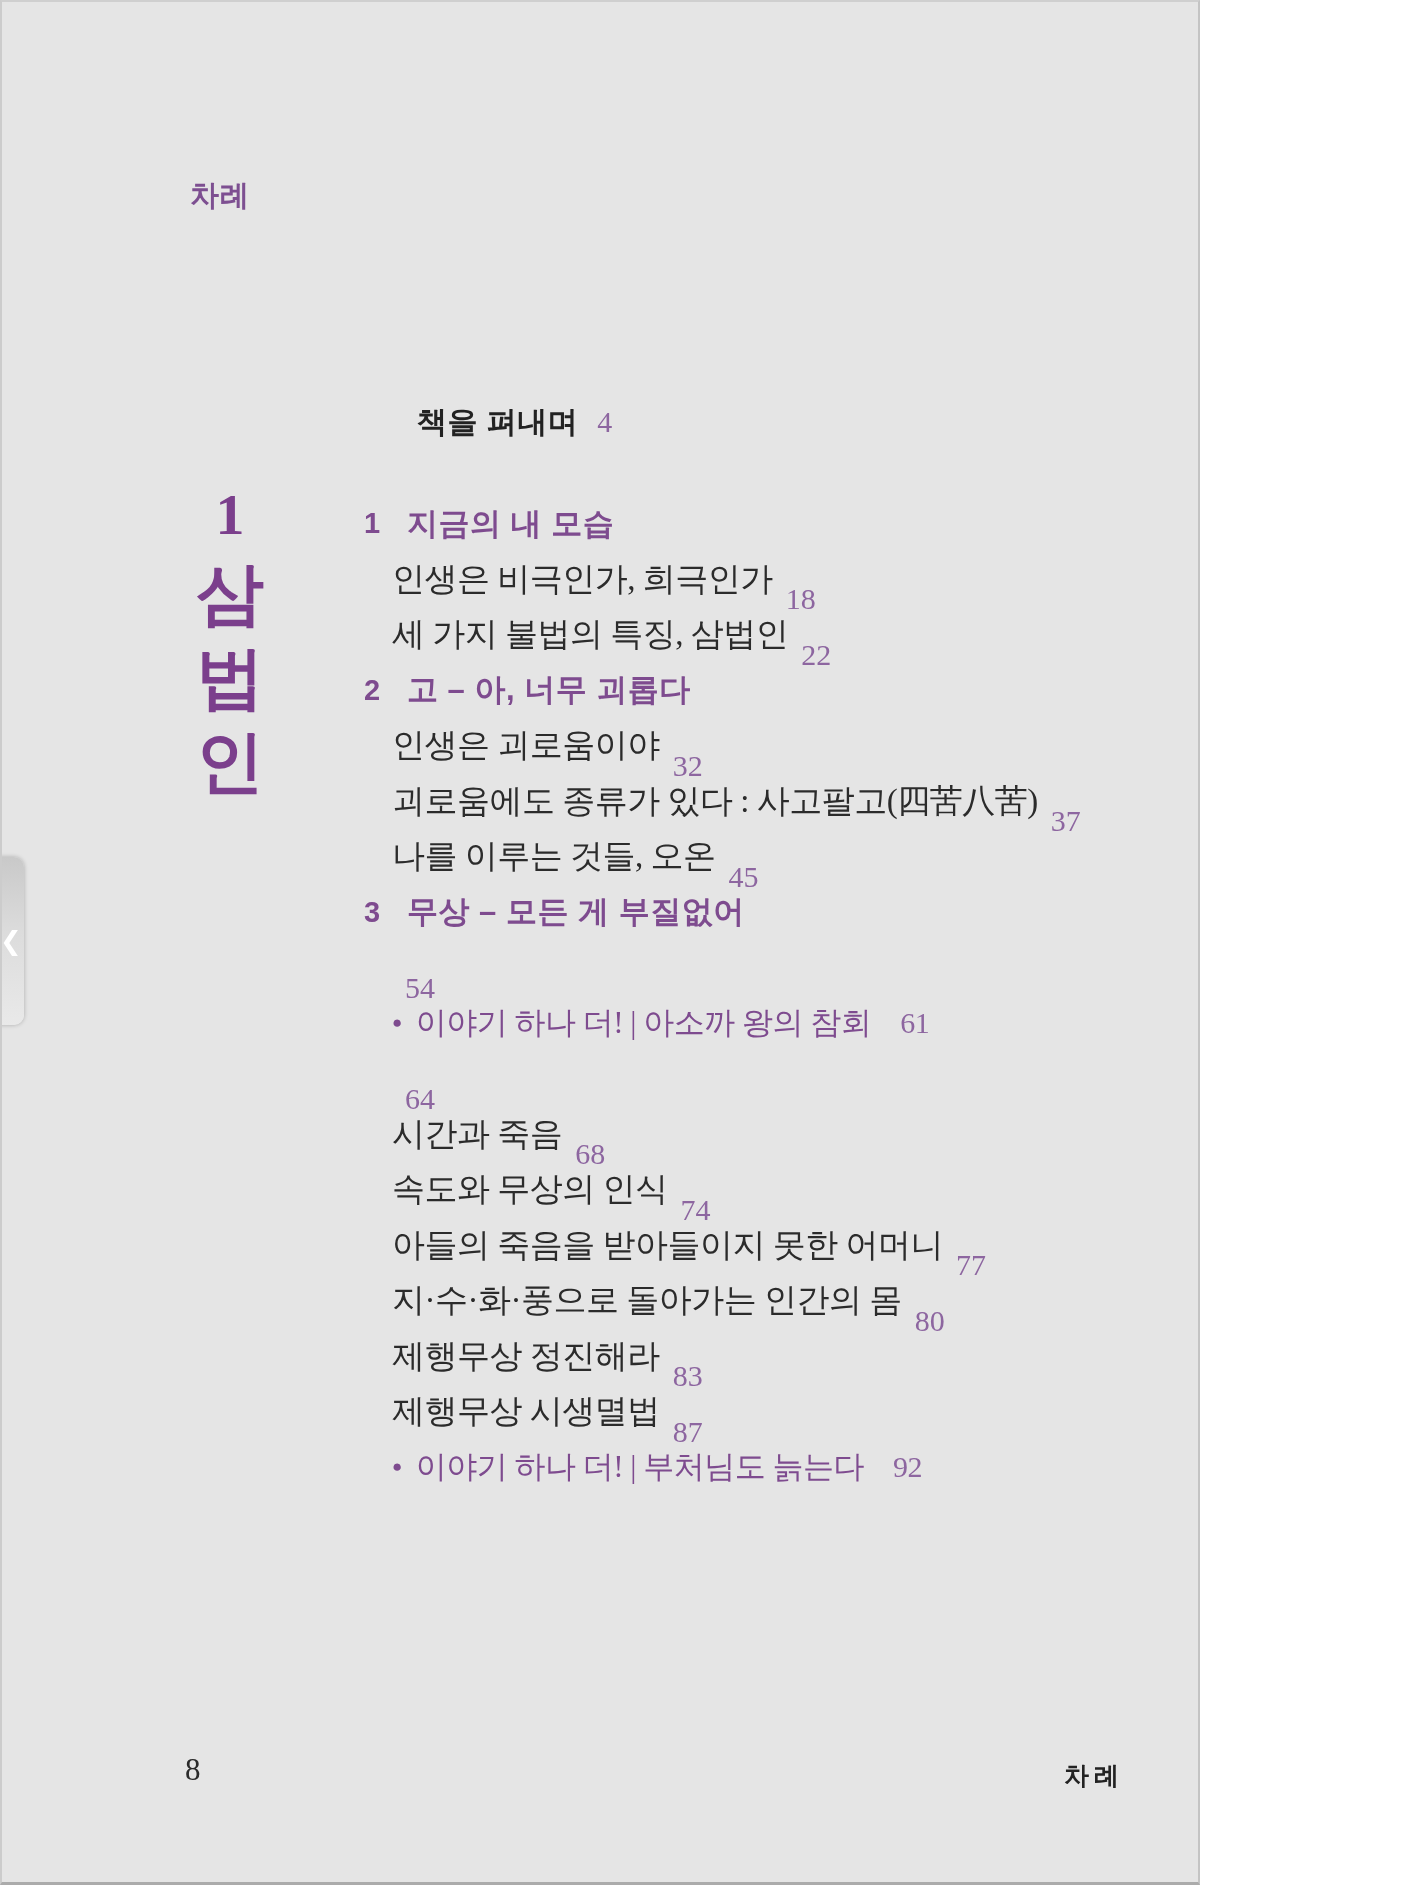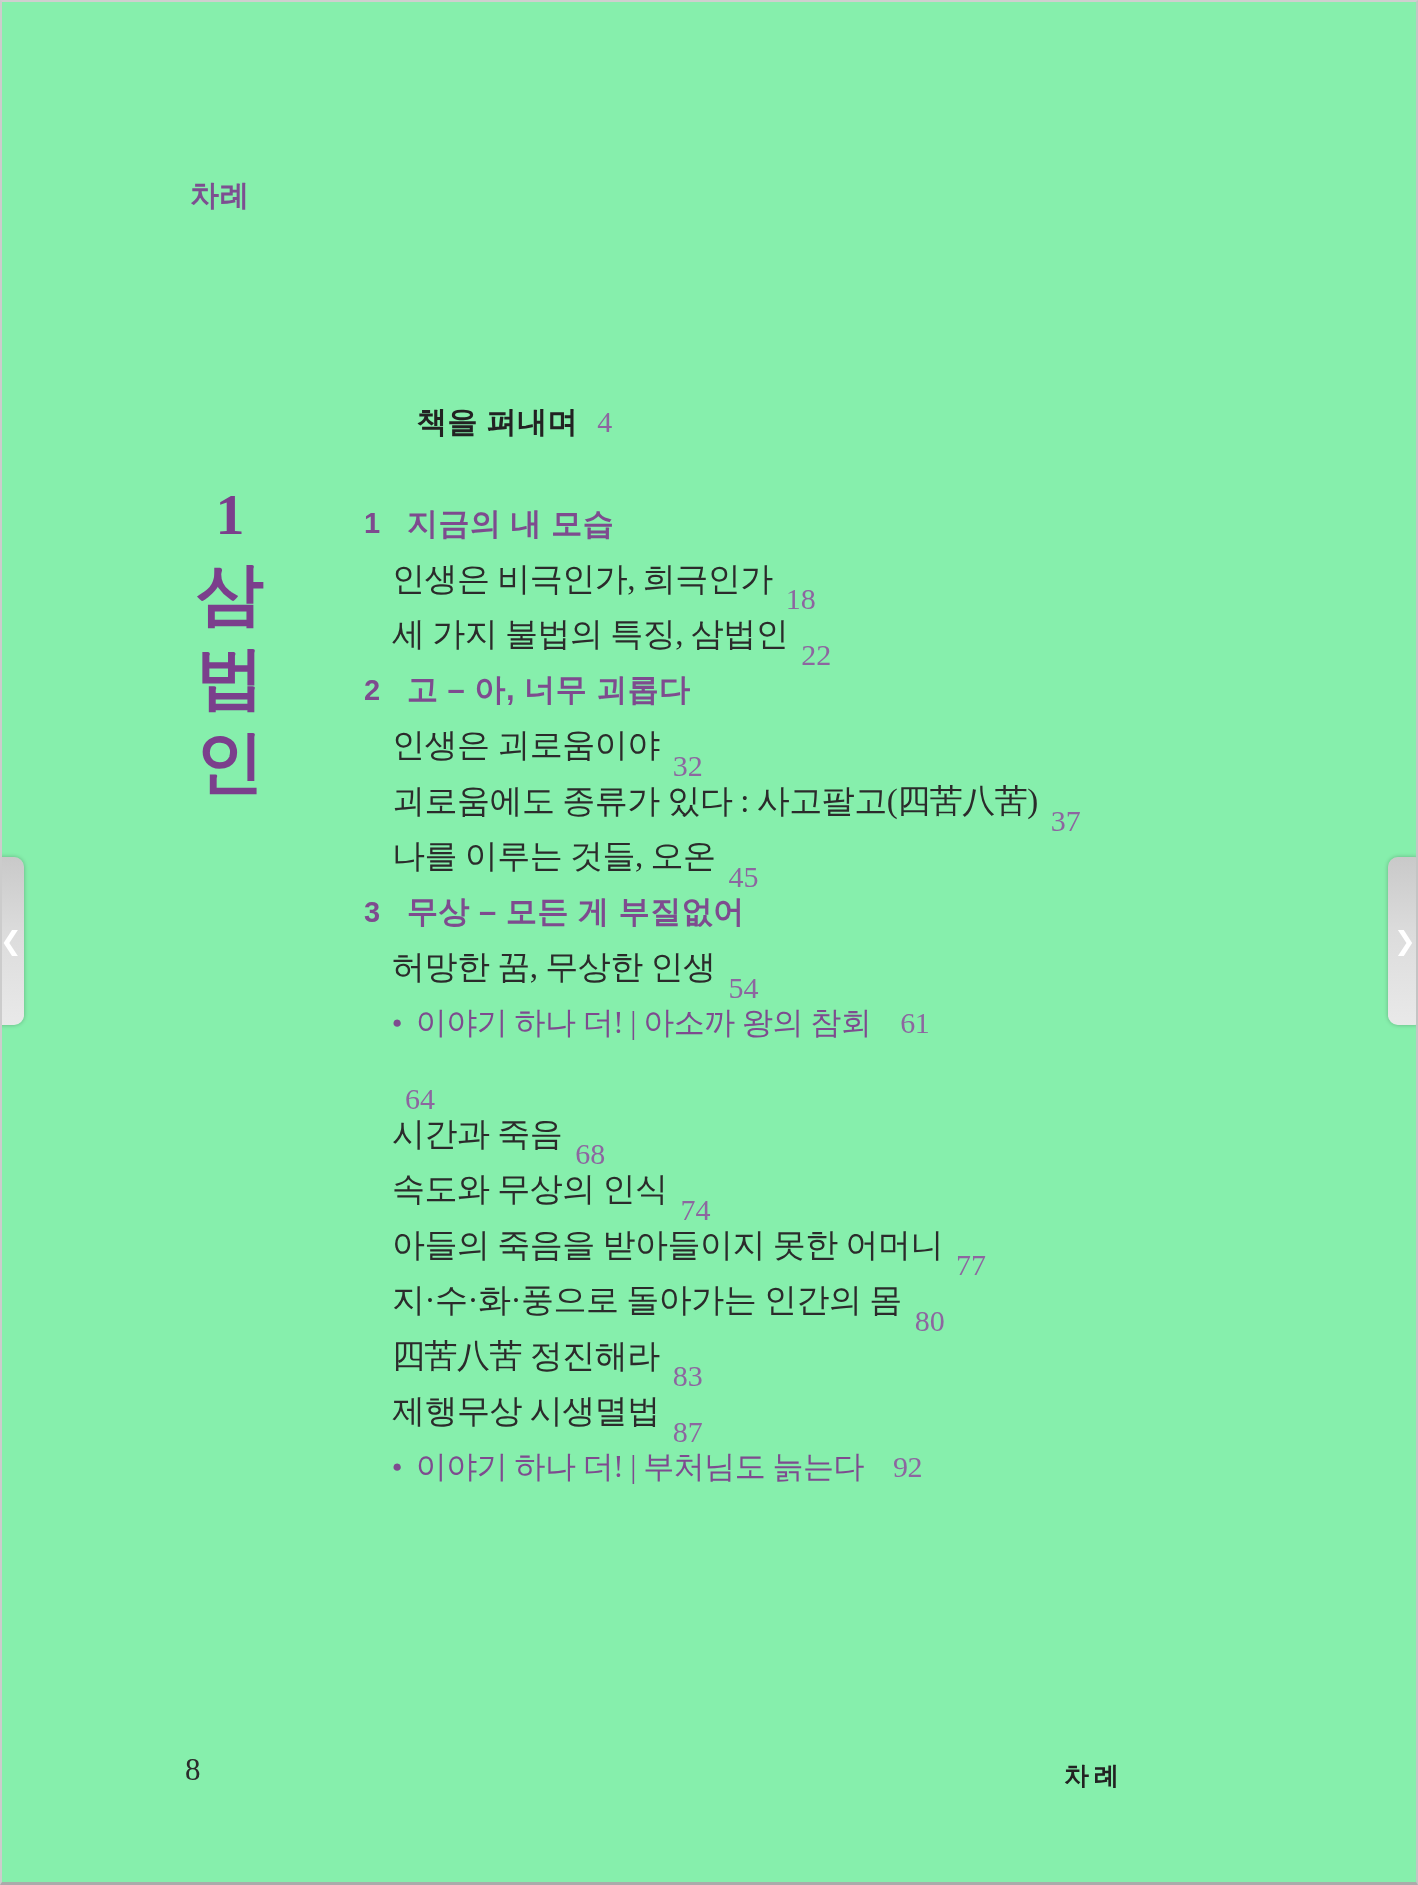--- a/index.html
+++ b/index.html
@@ -1,19 +1,19 @@
 <!DOCTYPE html>
 <html><head>
 <meta charset="utf-8">
 <style>
   html,body{margin:0;padding:0;background:#ffffff;}
   .stage{
     position:relative;
-    width:1418px;height:1885px;
-    background:#86efac;
+    width:1200px;height:1885px;
+    background:#e5e5e5;
     overflow:hidden;
     box-sizing:border-box;
     border-top:2px solid #cfcfcf;
     border-bottom:3px solid #ababab;
     border-left:2px solid #cccccc;
     border-right:2px solid #c4c4c4;
     font-family:"Liberation Sans","DejaVu Sans",sans-serif;
   }
   
   .header-label{
@@ -149,21 +149,20 @@
     <div class="toc-row item">
       <span>나를 이루는 것들, 오온</span>
       <span class="pg">45</span>
     </div>
 
     <div class="toc-row heading">
       <span class="num">3</span>
       <span>무상 – 모든 게 부질없어</span>
     </div>
     <div class="toc-row item">
-      <span>허망한 꿈, 무상한 인생</span>
       <span class="pg">54</span>
     </div>
     <div class="toc-row bullet">
       <span class="dot">●</span>
       <span>이야기 하나 더! | 아소까 왕의 참회</span>
       <span class="pg">61</span>
     </div>
     <div class="toc-row item">
       <span class="pg">64</span>
     </div>
@@ -177,21 +176,21 @@
     </div>
     <div class="toc-row item">
       <span>아들의 죽음을 받아들이지 못한 어머니</span>
       <span class="pg">77</span>
     </div>
     <div class="toc-row item">
       <span>지·수·화·풍으로 돌아가는 인간의 몸</span>
       <span class="pg">80</span>
     </div>
     <div class="toc-row item">
-      <span>四苦八苦 정진해라</span>
+      <span>제행무상 정진해라</span>
       <span class="pg">83</span>
     </div>
     <div class="toc-row item">
       <span>제행무상 시생멸법</span>
       <span class="pg">87</span>
     </div>
     <div class="toc-row bullet">
       <span class="dot">●</span>
       <span>이야기 하나 더! | 부처님도 늙는다</span>
       <span class="pg">92</span>

